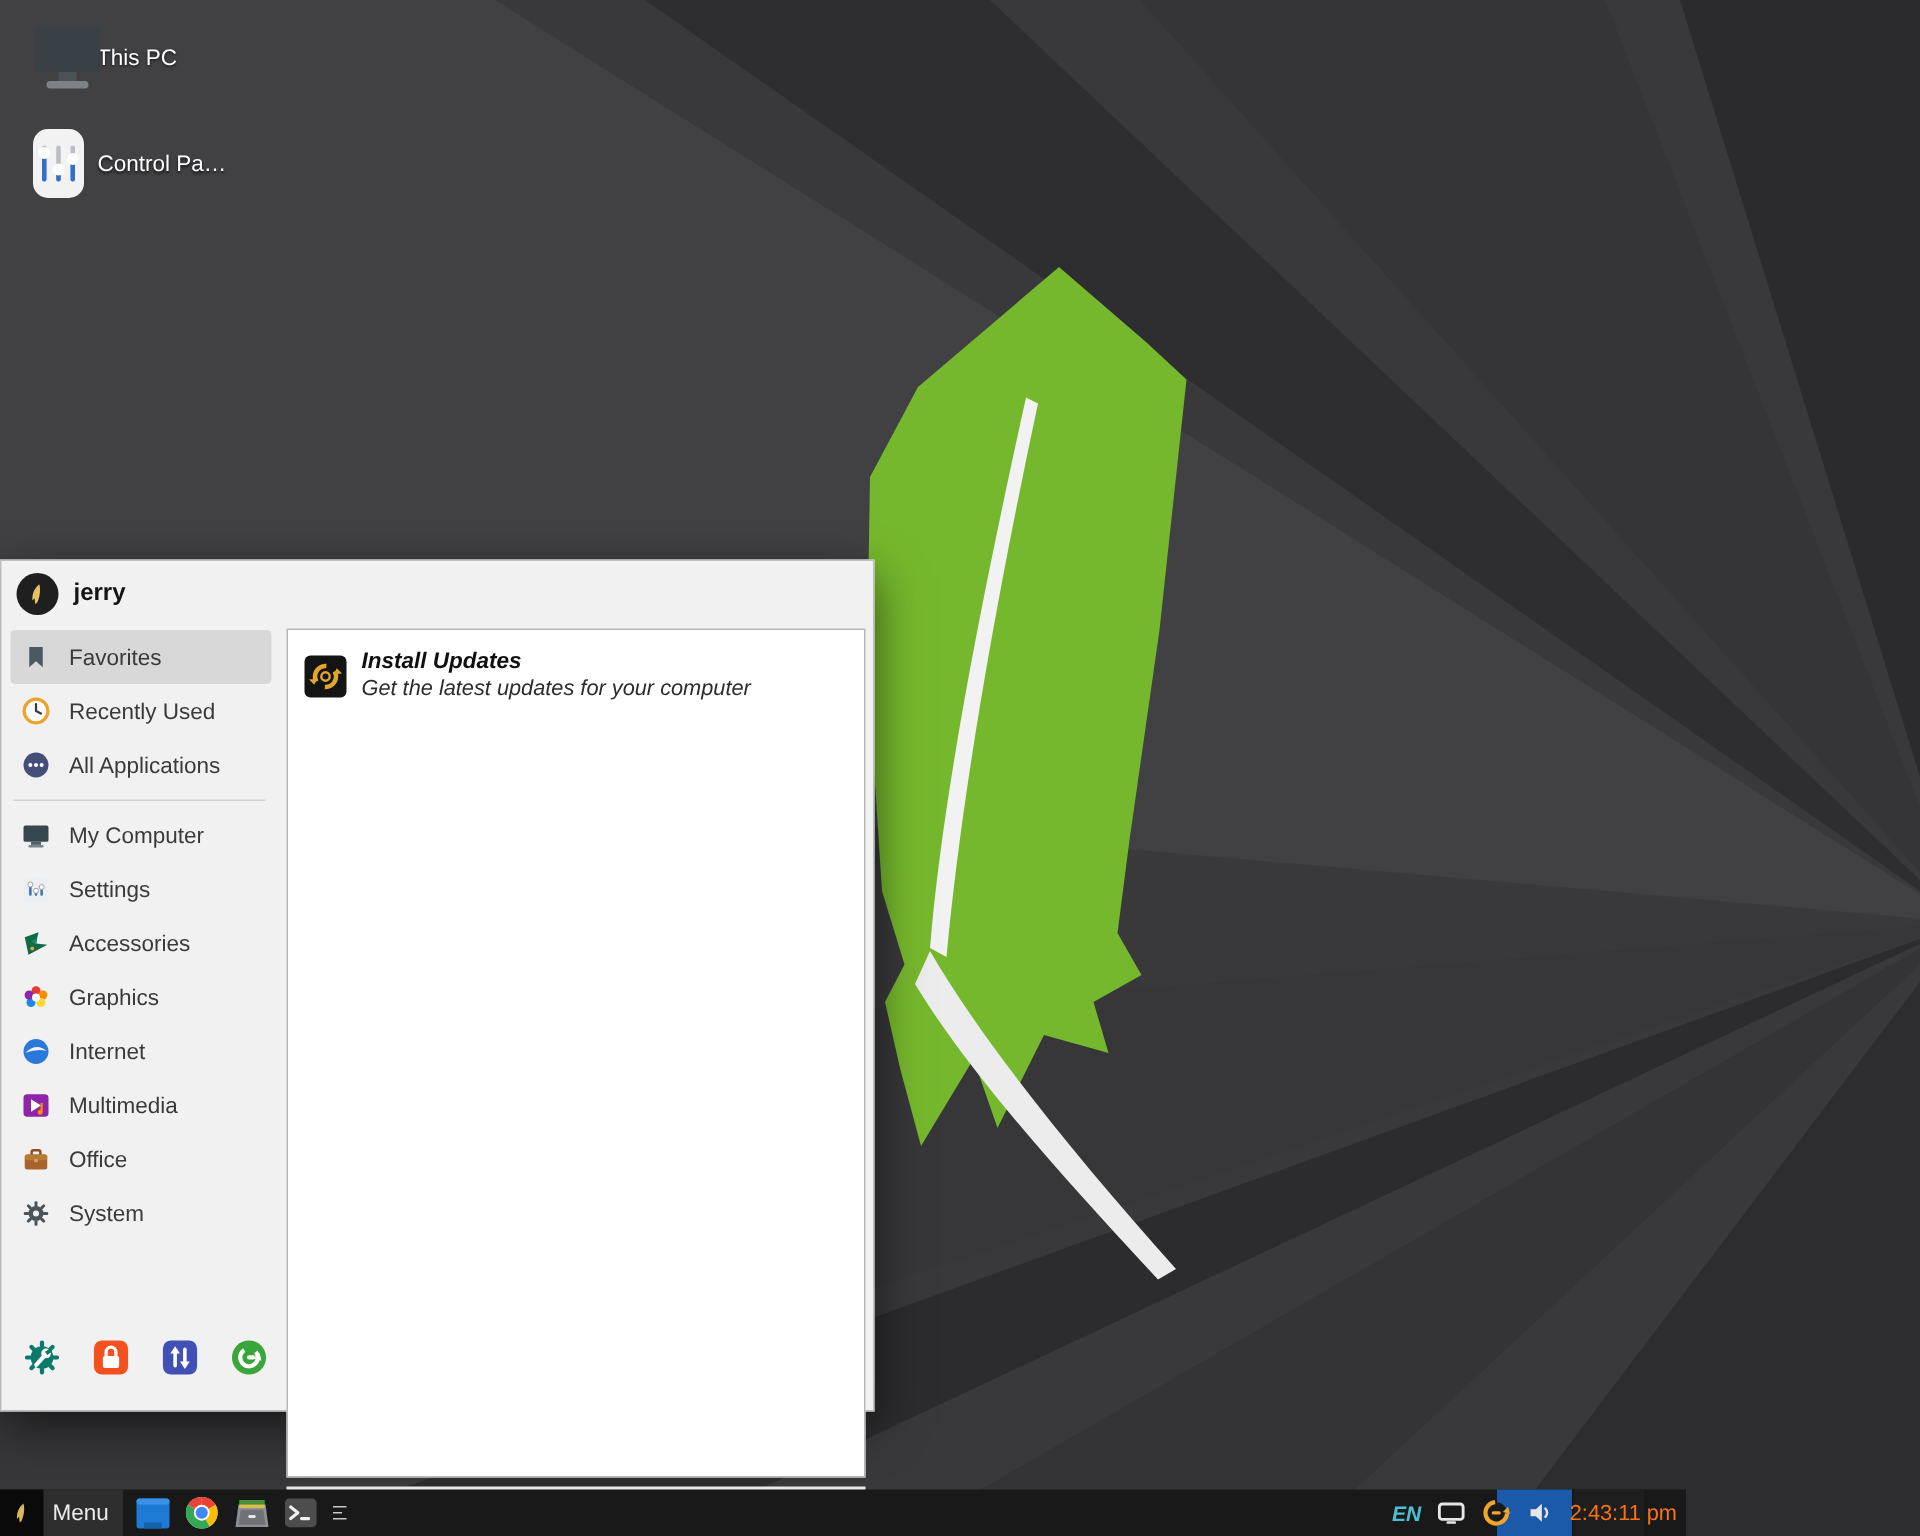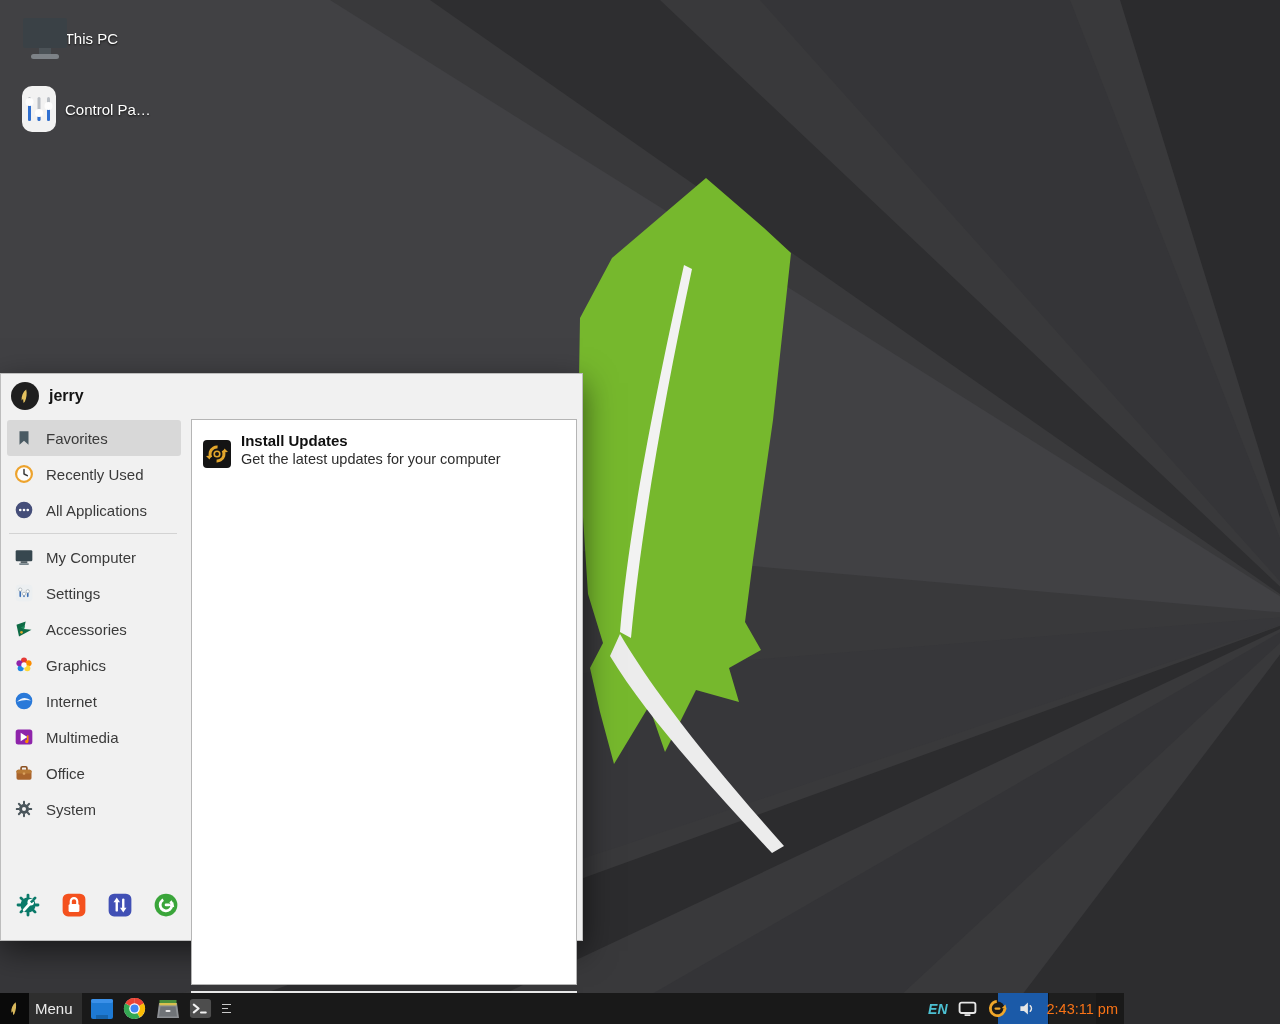--- a/index.html
+++ b/index.html
@@ -26,21 +26,21 @@
   .uname { font-size:16px; font-weight:bold; color:#141414; }
 
   .side-nav { position:absolute; left:0; top:46px; width:184px; bottom:74px; }
   .nav-row { height:36px; display:flex; align-items:center; gap:11px; margin:0 4px 0 6px; padding-left:6px; border-radius:3px; cursor:pointer; }
   .nav-row.sel { background:#d8d8d8; }
   .nav-row .ic { width:22px; height:22px; display:flex; align-items:center; justify-content:center; flex:none; }
   .nav-row .lbl { font-size:15px; color:#3a3a3a; white-space:nowrap; }
   .side-sep { height:1px; background:#d3d3d3; margin:5px 8px 5px 8px; }
 
   .apps-panel { position:absolute; left:190px; top:45px; width:386px; height:566px; background:#ffffff; border:1px solid #b5b5b5; padding:7px 8px; }
-  .app-item { display:flex; align-items:flex-end; gap:9px; padding:4px 2px 6px 2px; cursor:pointer; }
+  .app-item { display:flex; align-items:center; gap:9px; padding:4px 2px 6px 2px; cursor:pointer;font-style:italic; }
   .app-ic { width:30px; height:30px; flex:none; margin-top:2px; }
   .app-txt { display:flex; flex-direction:column; }
   .app-title { font-size:15px; font-weight:bold; color:#101010; line-height:19px; }
   .app-desc { font-size:14.5px; color:#2c2c2c; line-height:19px; }
 
   .menu-actions { position:absolute; left:14px; bottom:22px; display:flex; gap:20px; }
   .act { width:26px; height:26px; display:flex; align-items:center; justify-content:center; cursor:pointer; }
 
   .search-bar { position:absolute; left:190px; top:617px; width:386px; height:36px; background:#e8e8e8; border-bottom:2px solid #2a6db0; display:flex; align-items:center; padding-left:8px; gap:8px; }
   .search-bar input { border:none; outline:none; background:transparent; font-size:15px; color:#222; width:300px; font-family:"Liberation Sans",sans-serif; }

